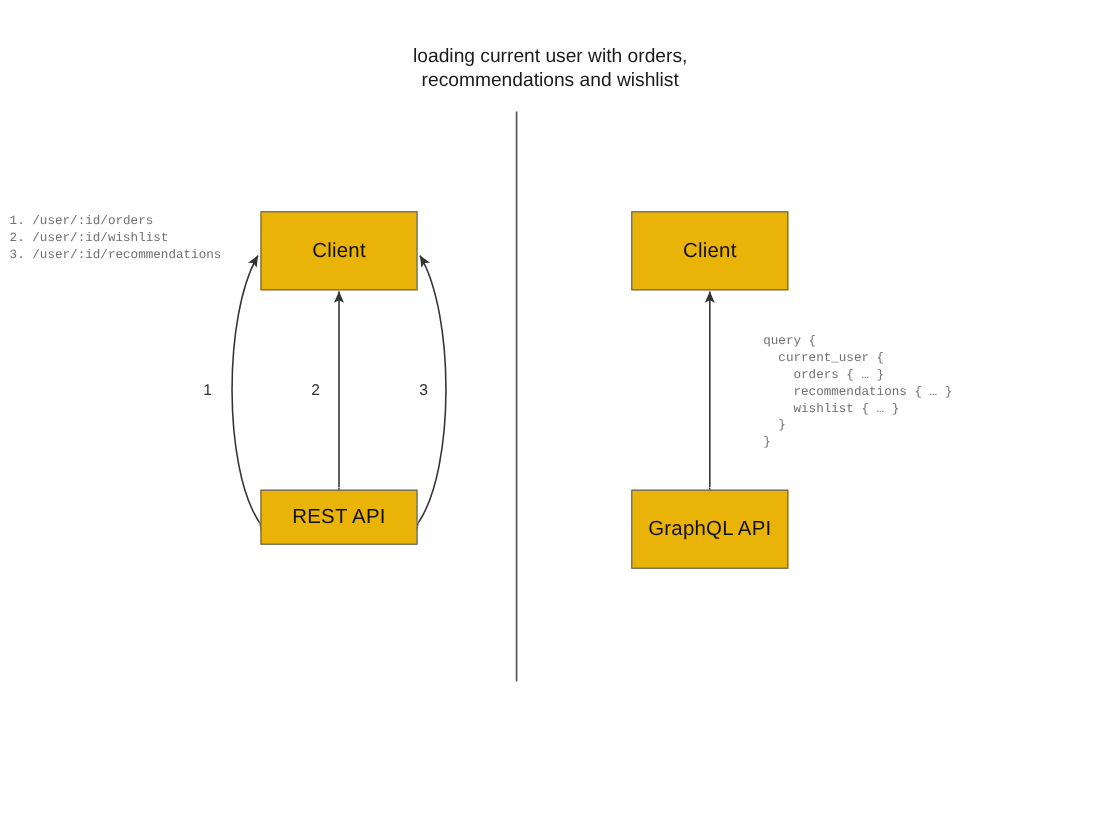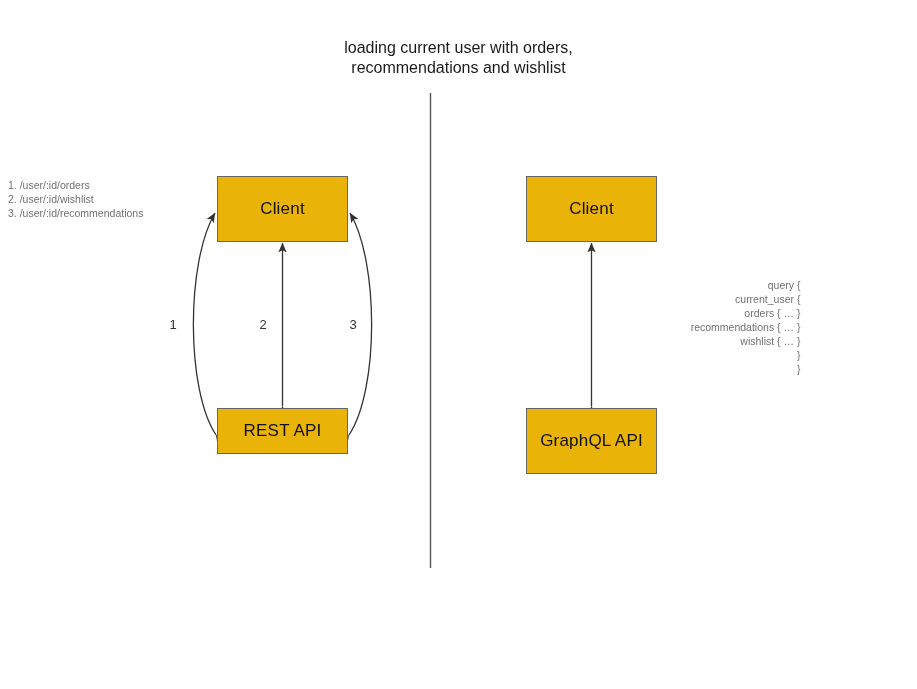--- a/index.html
+++ b/index.html
@@ -60,28 +60,28 @@
     color: #333333;
     text-align: center;
     width: 20px;
   }
   .label-1 { left: 163px; top: 317px; }
   .label-2 { left: 253px; top: 317px; }
   .label-3 { left: 343px; top: 317px; }
 
   .mono-block {
     position: absolute;
-    font-family: Liberation Sans, sans-serif;
+    font-family: Liberation Mono, monospace;
     font-size: 10.5px;
     line-height: 14px;
     color: #707070;
     white-space: pre;
   }
   .rest-routes { left: 8px; top: 178px; }
-  .gql-query   { left: 679px; top: 278px; text-align: right; }
+  .gql-query   { left: 636px; top: 278px; }
 </style>
 </head>
 <body>
 
 <svg id="canvas" viewBox="0 0 917 689">
   <defs>
     <marker id="arrowhead" markerWidth="9" markerHeight="9" refX="7.2" refY="3.2" orient="auto" markerUnits="strokeWidth">
       <path d="M0,0 L7.4,3.2 L0,6.4 L1.6,3.2 Z" fill="#333333"></path>
     </marker>
   </defs>

